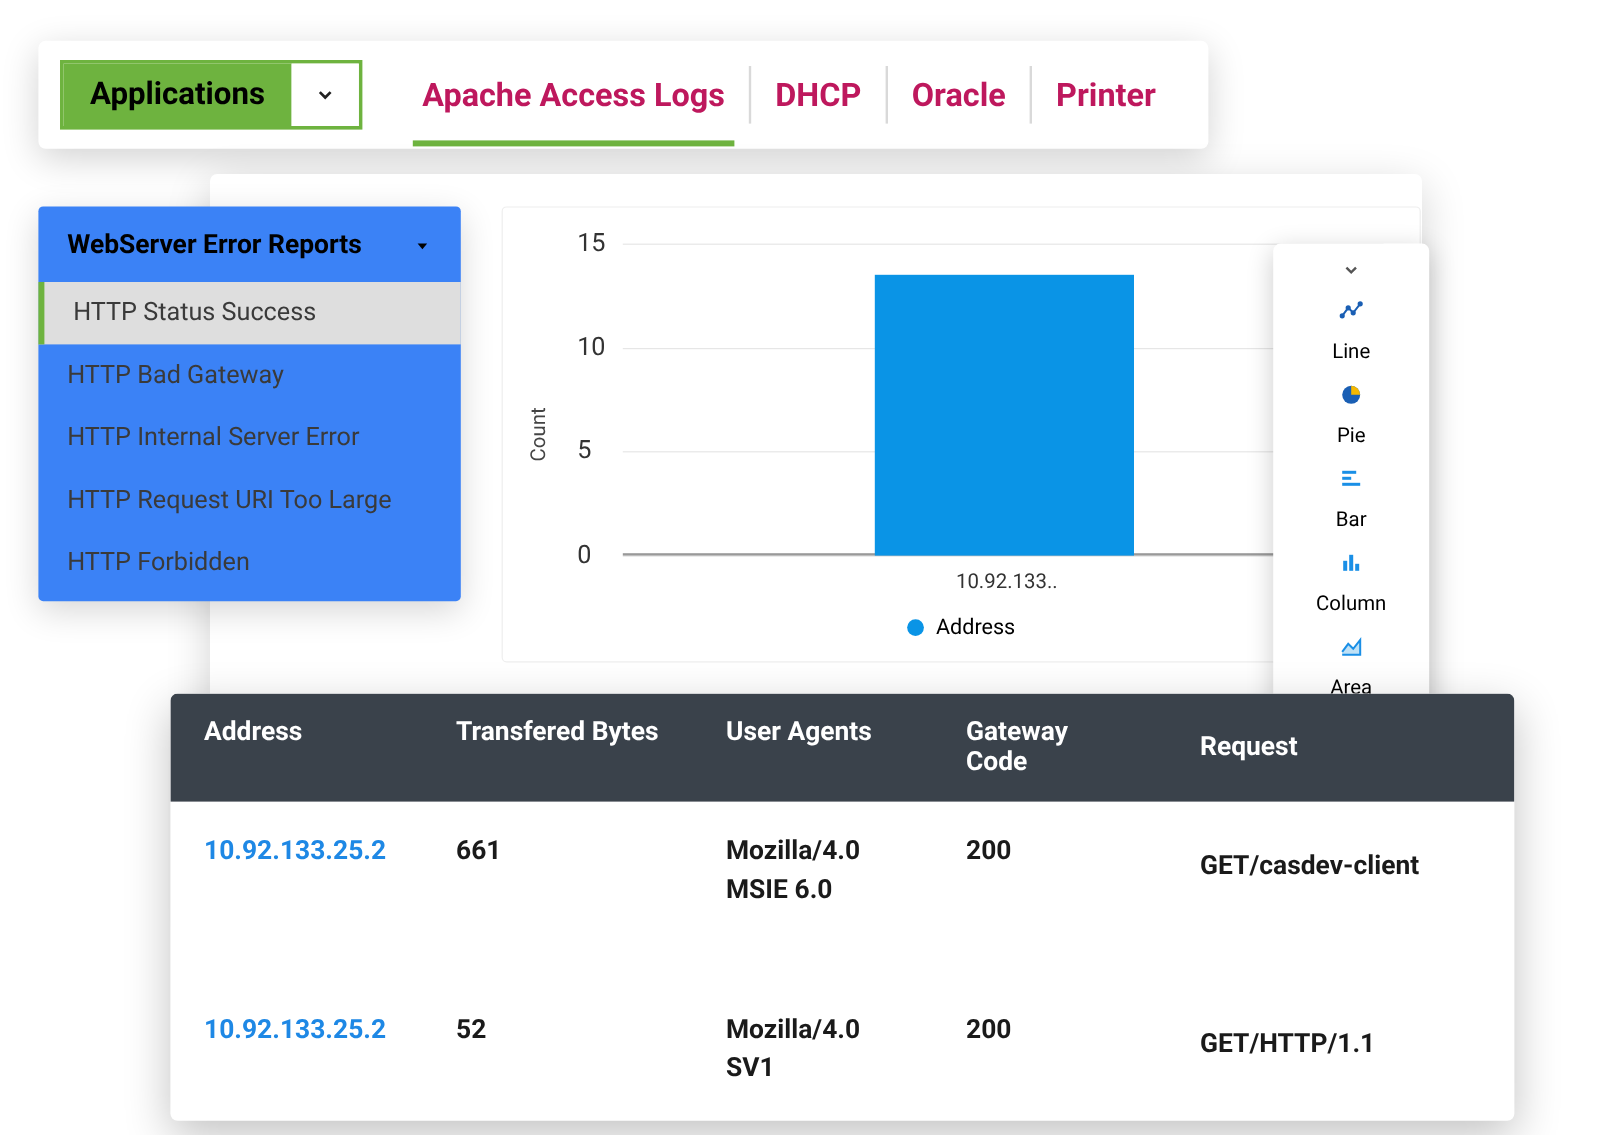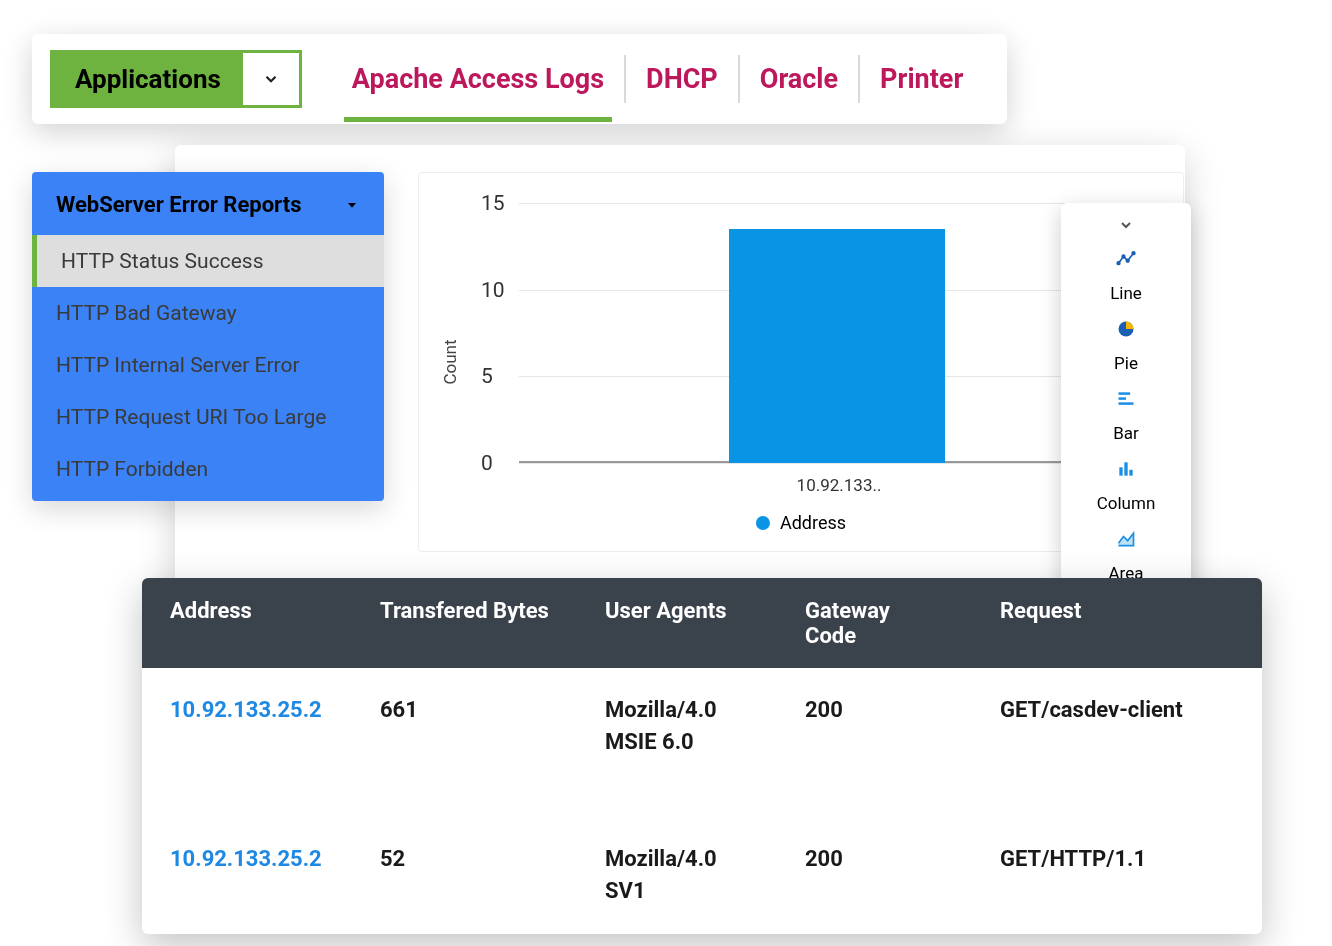--- a/index.html
+++ b/index.html
@@ -232,21 +232,21 @@
 .th, .td {
   font-size: 22px;
   padding: 0 28px;
   font-weight: bold;
 }
 .th { font-weight: 700; }
 .col-addr { width: 210px; }
 .col-bytes { width: 225px; }
 .col-ua { width: 200px; }
 .col-status { width: 195px; }
-.col-req { flex: 1; }
+.col-req { flex: 1; margin-top: 12px; }
 .trow {
   display: flex;
   padding: 26px 0;
   border-bottom: 1px solid transparent;
 }
 .trow + .trow { margin-top: 32px; }
 .td { color: #1a1a1a; line-height: 1.45; }
 .td.link { color: #1e88e5; }
 </style>
 </head>

